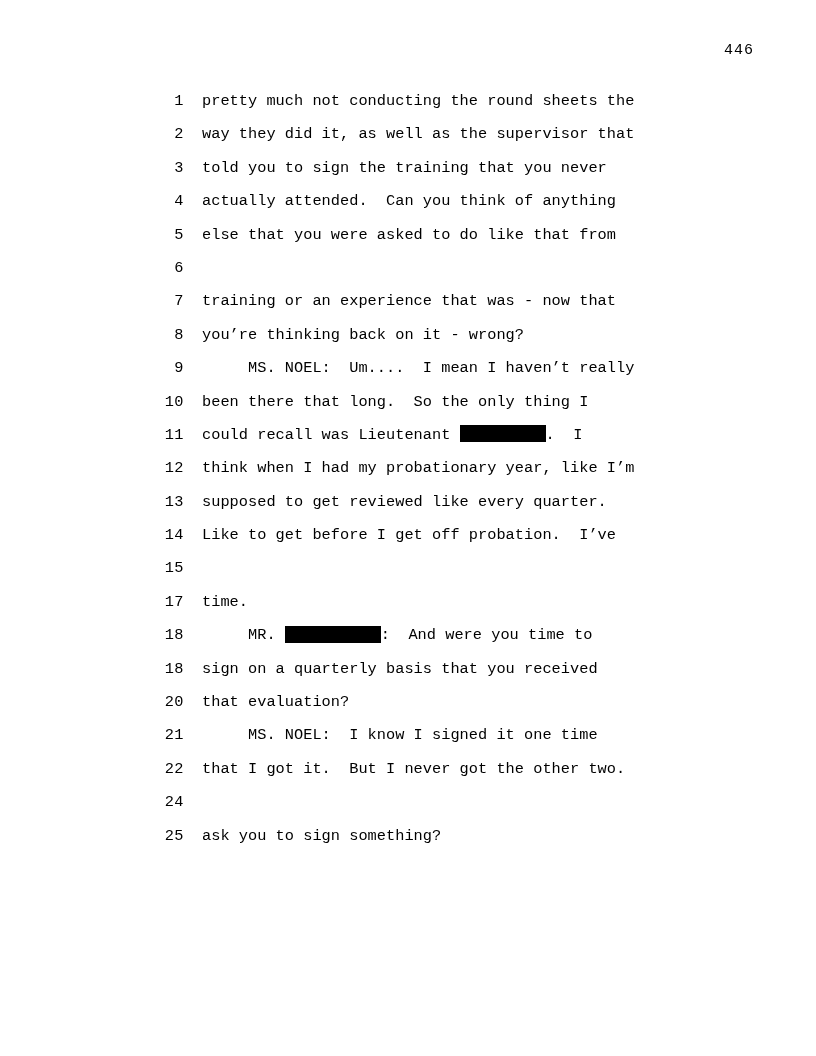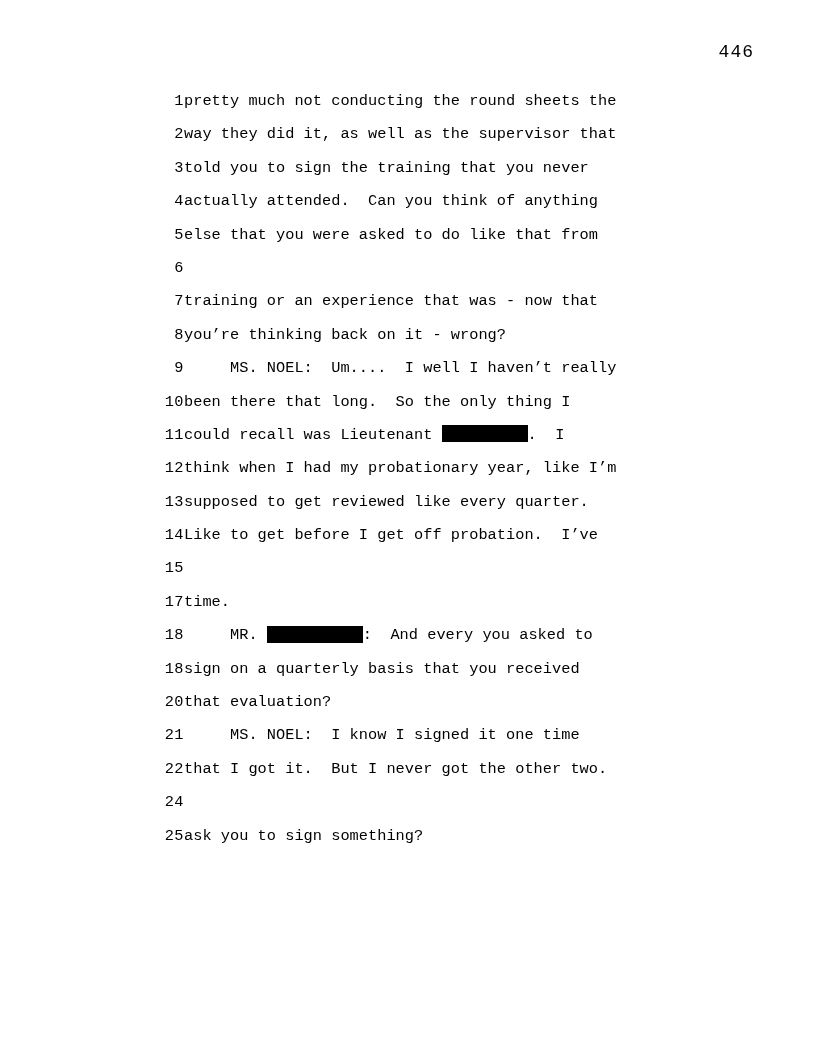--- a/index.html
+++ b/index.html
@@ -13,21 +13,21 @@
     height: 1056px;
     background: #ffffff;
     font-family: "Liberation Mono", "DejaVu Sans Mono", monospace;
     color: #000000;
     overflow: hidden;
   }
   .page-number {
     position: absolute;
     top: 42px;
     right: 62px;
-    font-size: 18px;
+    font-size: 15px;
     letter-spacing: 1px;
   }
   .transcript {
     position: absolute;
     top: 92px;
     left: 150px;
     width: 560px;
   }
   .line {
     display: flex;
@@ -36,20 +36,21 @@
     font-size: 15.3px;
   }
   .line-number {
     width: 34px;
     text-align: right;
     flex: 0 0 34px;
     font-size: 15.3px;
     letter-spacing: 0.5px;
   }
   .line-text {
+    margin-left: 18px;
     white-space: pre;
     font-size: 15.3px;
     letter-spacing: 0.02px;
   }
   .redaction {
     display: inline-block;
     background: #000000;
     vertical-align: middle;
     height: 17px;
     position: relative;
@@ -90,21 +91,21 @@
       <div class="line">
         <span class="line-number">7</span>
         <span class="line-text"><span>training or an experience that was - now that</span></span>
       </div>
       <div class="line">
         <span class="line-number">8</span>
         <span class="line-text"><span>you’re thinking back on it - wrong?</span></span>
       </div>
       <div class="line">
         <span class="line-number">9</span>
-        <span class="line-text"><span>     MS. NOEL:  Um....  I well I haven’t really</span></span>
+        <span class="line-text"><span>     MS. NOEL:  Um....  I mean I haven’t really</span></span>
       </div>
       <div class="line">
         <span class="line-number">10</span>
         <span class="line-text"><span>been there that long.  So the only thing I</span></span>
       </div>
       <div class="line">
         <span class="line-number">11</span>
         <span class="line-text"><span>could recall was Lieutenant </span><span class="redaction" style="width: 86px;"></span><span>.  I</span></span>
       </div>
       <div class="line">
@@ -121,21 +122,21 @@
       </div>
       <div class="line">
         <span class="line-number">15</span>
       </div>
       <div class="line">
         <span class="line-number">17</span>
         <span class="line-text"><span>time.</span></span>
       </div>
       <div class="line">
         <span class="line-number">18</span>
-        <span class="line-text"><span>     MR. </span><span class="redaction" style="width: 96px;"></span><span>:  And every you asked to</span></span>
+        <span class="line-text"><span>     MR. </span><span class="redaction" style="width: 96px;"></span><span>:  And were you time to</span></span>
       </div>
       <div class="line">
         <span class="line-number">18</span>
         <span class="line-text"><span>sign on a quarterly basis that you received</span></span>
       </div>
       <div class="line">
         <span class="line-number">20</span>
         <span class="line-text"><span>that evaluation?</span></span>
       </div>
       <div class="line">

